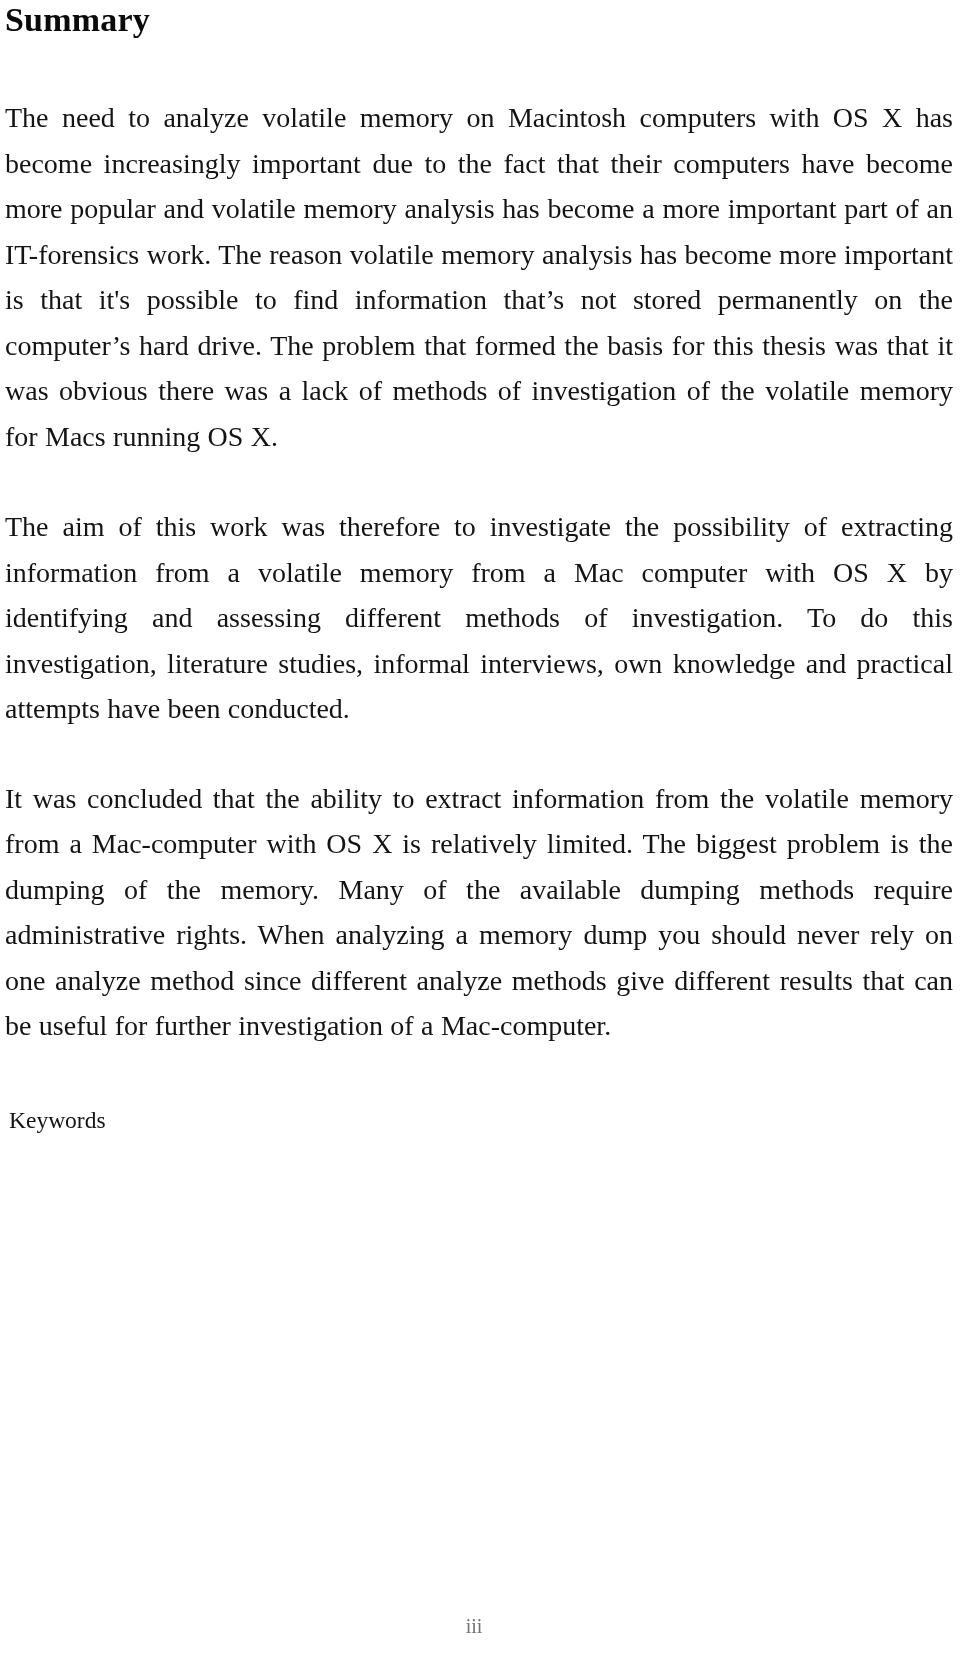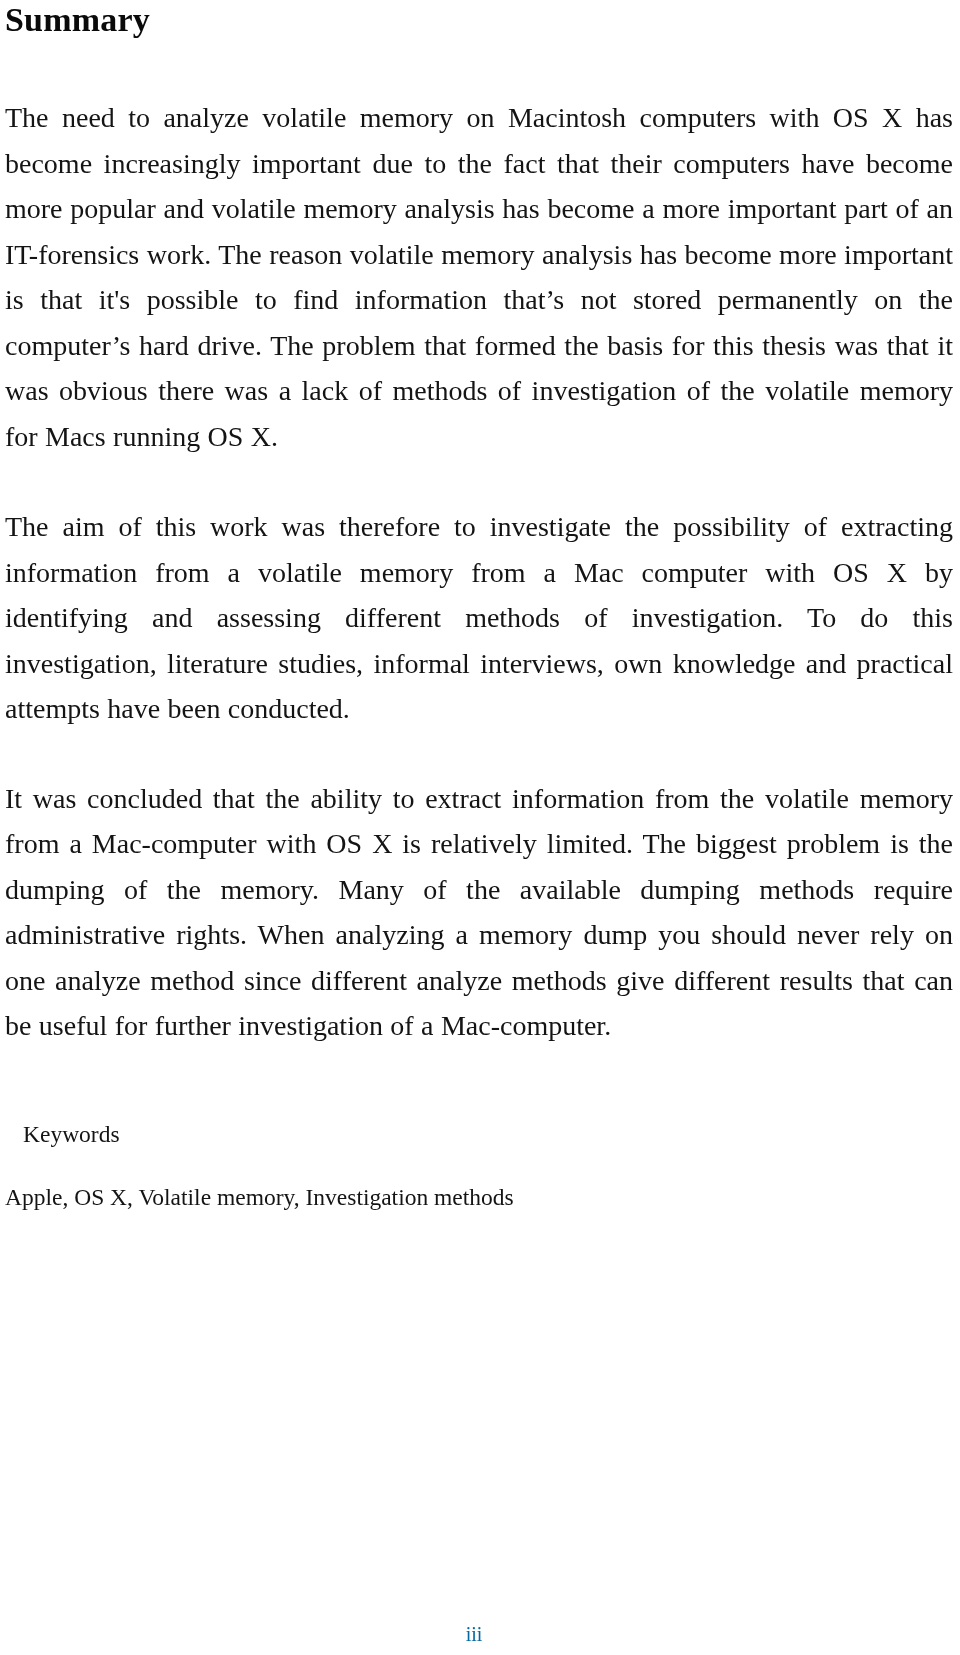--- a/index.html
+++ b/index.html
@@ -61,43 +61,42 @@
   }
 
   .par-gap-small {
     height: 44px;
   }
 
   .keywords-heading {
     font-size: 23.5px;
     line-height: 45.5px;
     font-weight: normal;
-    margin: 18px;
+    margin: 4px;
     padding: 0;
     color: #141414;
   }
 
   .keywords-list {
     font-size: 23.5px;
     line-height: 45.5px;
     margin: 0;
     padding: 0;
     color: #141414;
   }
 
   .page-number {
     position: absolute;
     left: 0;
     right: 12px;
     top: 1614px;
     text-align: center;
     font-size: 20px;
     line-height: 24px;
-    color: #0369a1;
-    margin-top: 8px;
+    color: #737373;
   }
 </style>
 </head>
 <body>
 
 <div class="page">
 
   <div class="content">
 
     <h1 class="doc-title">Summary</h1>
@@ -111,19 +110,18 @@
     <p class="body-par">The aim of this work was therefore to investigate the possibility of extracting information from a volatile memory from a Mac computer with OS X by identifying and assessing different methods of investigation. To do this investigation, literature studies, informal interviews, own knowledge and practical attempts have been conducted.</p>
 
     <div class="par-gap-small"></div>
 
     <p class="body-par">It was concluded that the ability to extract information from the volatile memory from a Mac-computer with OS X is relatively limited. The biggest problem is the dumping of the memory. Many of the available dumping methods require administrative rights. When analyzing a memory dump you should never rely on one analyze method since different analyze methods give different results that can be useful for further investigation of a Mac-computer.</p>
 
     <div class="par-gap"></div>
 
     <div class="keywords-heading">Keywords</div>
 
-    <div class="keywords-list">Apple, OS X, Volatile memory, Investigation methods</div>
 
   </div>
 
   <div class="page-number">iii</div>
 
 </div>
 
 </body></html>

